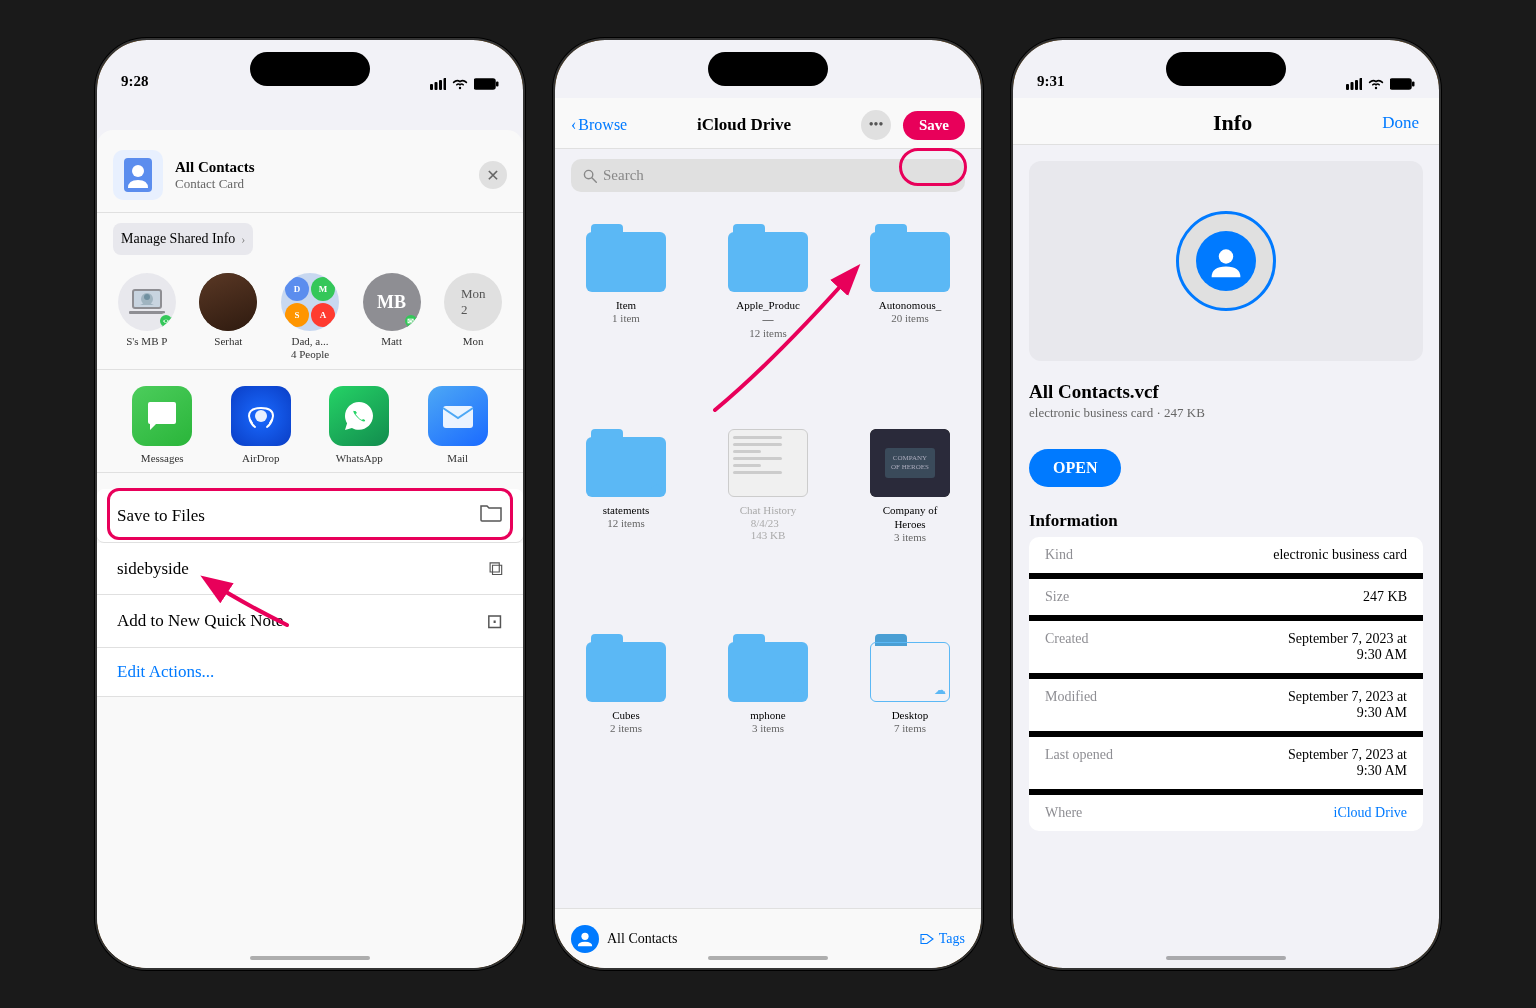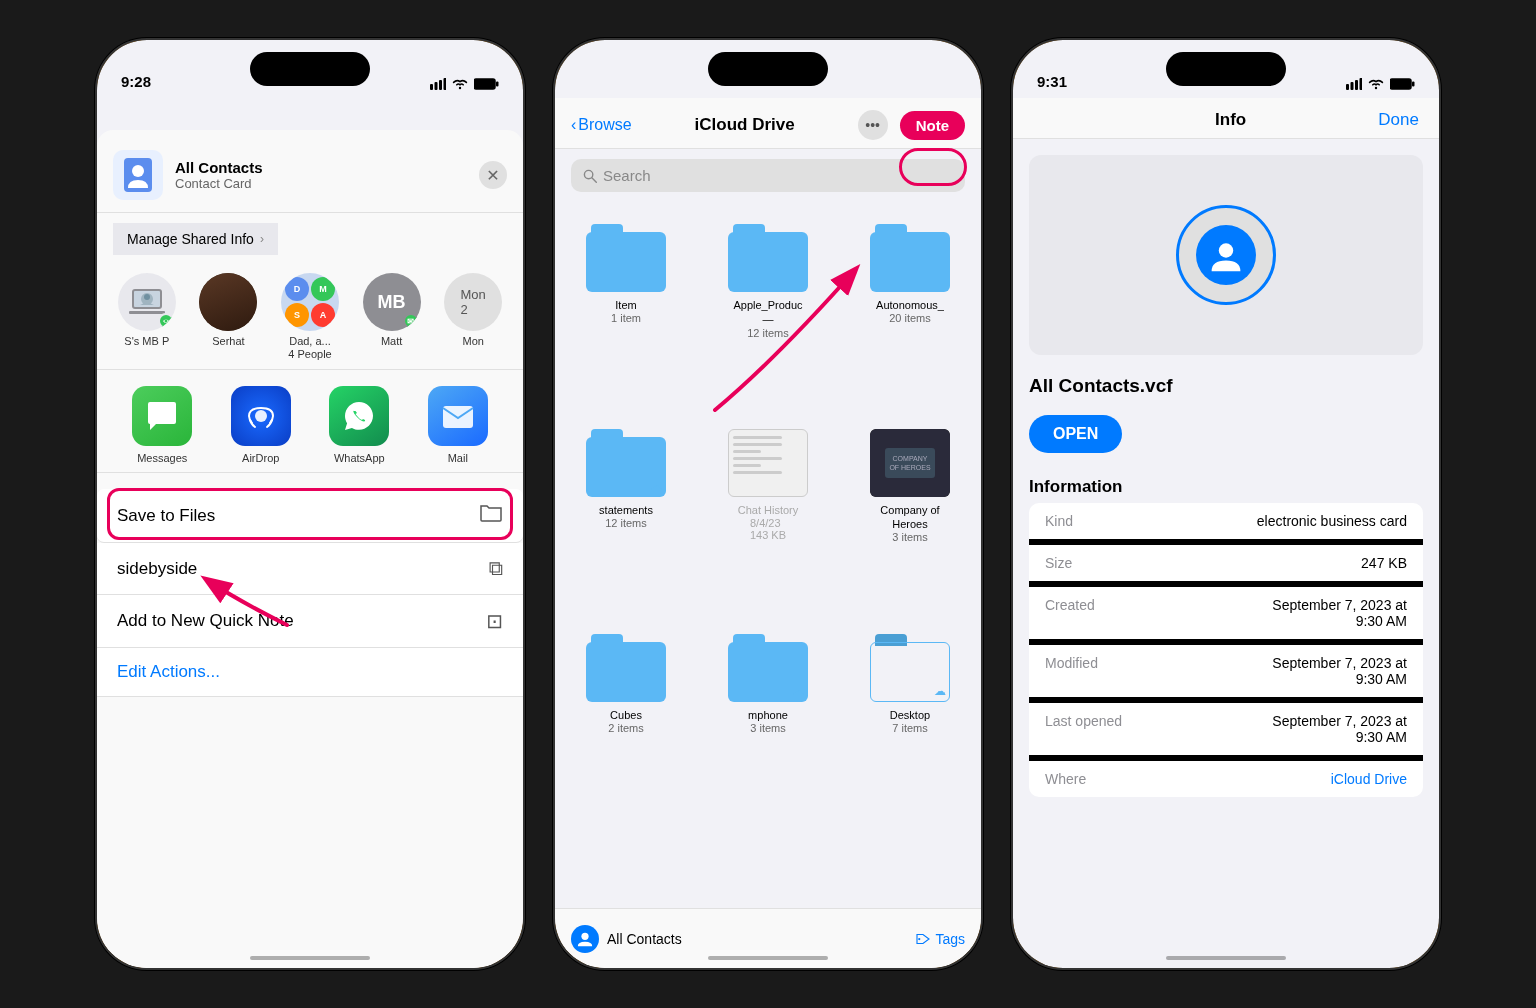--- a/index.html
+++ b/index.html
@@ -18,20 +18,21 @@
     
     .phone {
       width: 430px;
       height: 932px;
       background: #a16207;
       border-radius: 52px;
       position: relative;
       border: 2px solid #333;
       box-shadow: 0 0 0 1px #000, inset 0 0 0 2px #444;
       overflow: hidden;
+      font-family: Liberation Serif, serif;
     }
     .phone-screen {
       position: absolute;
       top: 0; left: 0; right: 0; bottom: 0;
       border-radius: 50px;
       overflow: hidden;
       background: #f2f2f7;
     }
     
     .dynamic-island {
@@ -114,22 +115,22 @@
       width: 28px; height: 28px;
       background: #e0e0e0;
       border-radius: 50%;
       display: flex; align-items: center; justify-content: center;
       font-size: 16px;
       color: #666;
     }
     .manage-btn {
       margin: 10px 16px;
       background: #e8e8ed;
-      border-radius: 0;
-      padding: 8px 14px;
+      border-radius: 8px;
+      padding: 8px 8px;
       display: flex;
       align-items: center;
       justify-content: space-between;
       width: fit-content;
     }
     .manage-btn-text {
       font-size: 14px;
       font-weight: 500;
       color: #000;
     }
@@ -402,21 +403,21 @@
     .phone3-screen { background: #f2f2f7; }
     .info-nav {
       display: flex;
       align-items: center;
       justify-content: space-between;
       padding: 12px 20px 8px;
       border-bottom: 1px solid #e0e0e0;
       background: #f9f9f9;
     }
     .info-nav-title {
-      font-size: 17px;
+      font-size: 22px;
       font-weight: 600;
       color: #000;
     }
     .info-done {
       color: #007aff;
       font-size: 17px;
       font-weight: 400;
     }
     .info-preview {
       background: #e8e8ed;
@@ -779,21 +780,21 @@
     <div class="dynamic-island"></div>
 
     <div class="files-nav" style="margin-top:58px;">
       <div class="nav-back">
         <span>‹</span>
         <span>Browse</span>
       </div>
       <div class="nav-title">iCloud Drive</div>
       <div class="nav-actions">
         <div class="nav-btn-circle">•••</div>
-        <div class="nav-save-btn">Note</div>
+        <div class="nav-save-btn">Save</div>
       </div>
     </div>
 
     <div class="search-bar">
       <svg width="14" height="14" viewBox="0 0 20 20">
           <circle cx="8" cy="8" r="6" stroke="#888" stroke-width="2" fill="none"></circle>
           <line x1="13" y1="13" x2="19" y2="19" stroke="#888" stroke-width="2" stroke-linecap="round"></line>
         </svg>
       <span class="search-placeholder">Search</span>
     </div>
@@ -961,20 +962,21 @@
             <circle cx="20" cy="15" r="8" fill="white"></circle>
             <path d="M4 38 Q4 26 20 26 Q36 26 36 38" fill="white"></path>
           </svg>
         </div>
       </div>
     </div>
 
     
     <div style="padding:4px 0;">
       <div class="info-filename">All Contacts.vcf</div>
+      <div class="info-filetype">electronic business card · 247 KB</div>
     </div>
 
     
     <div class="open-btn">OPEN</div>
 
     
     <div class="info-section-title">Information</div>
 
     <div class="info-table">
       <div class="info-row">

